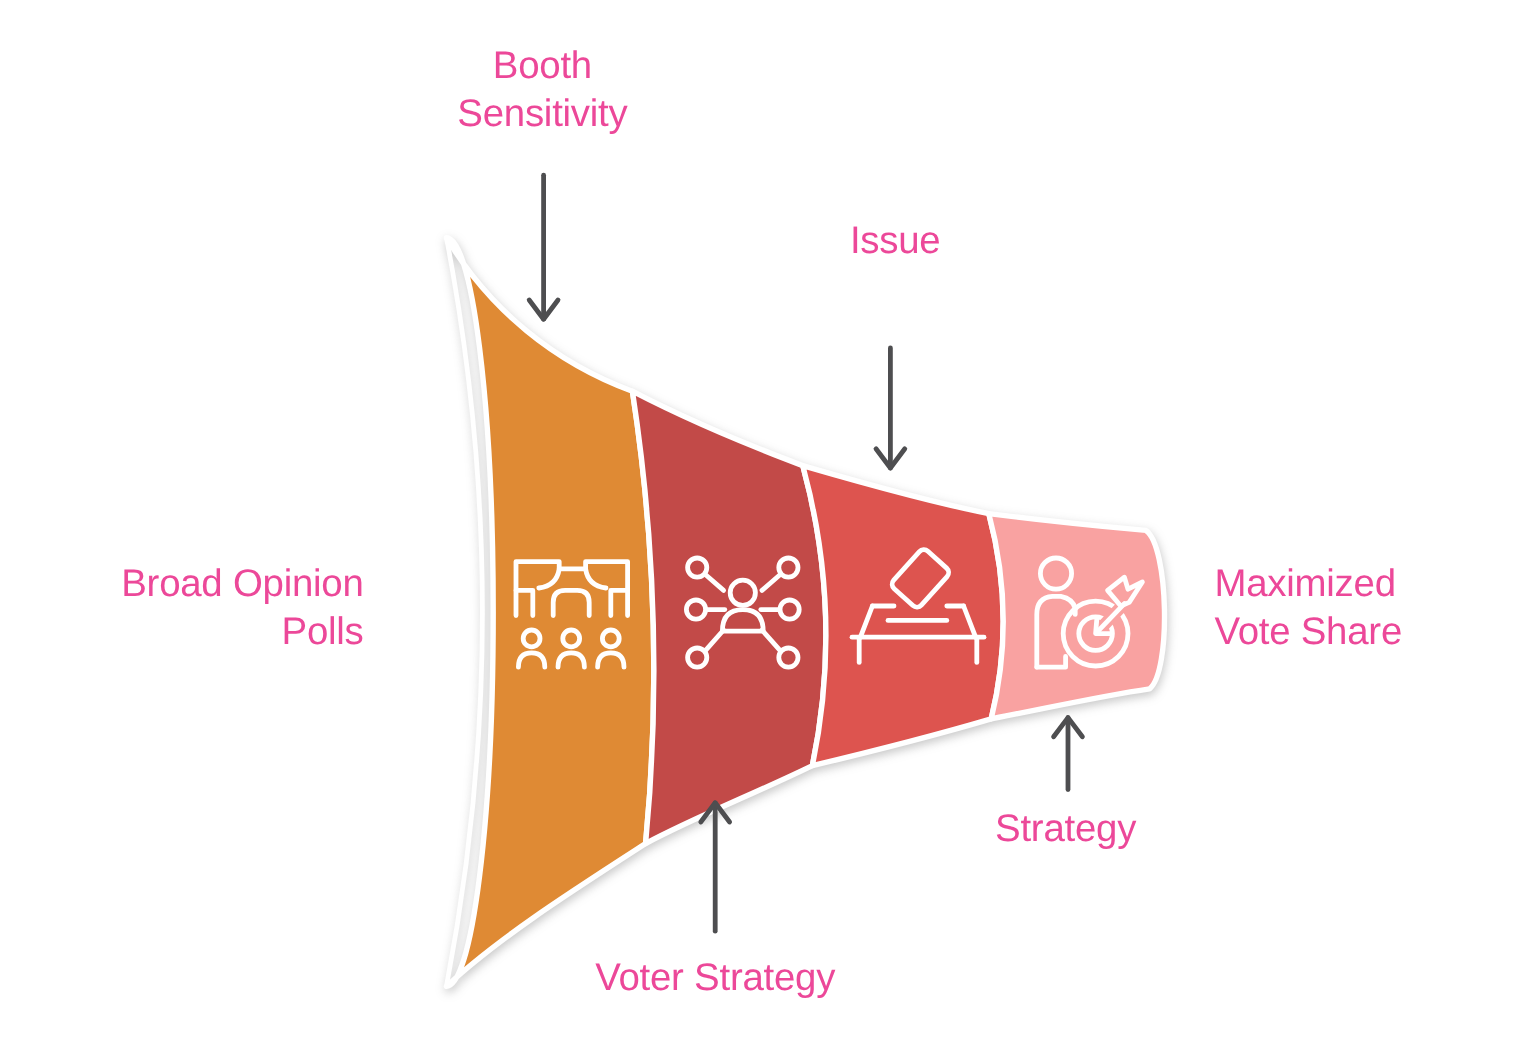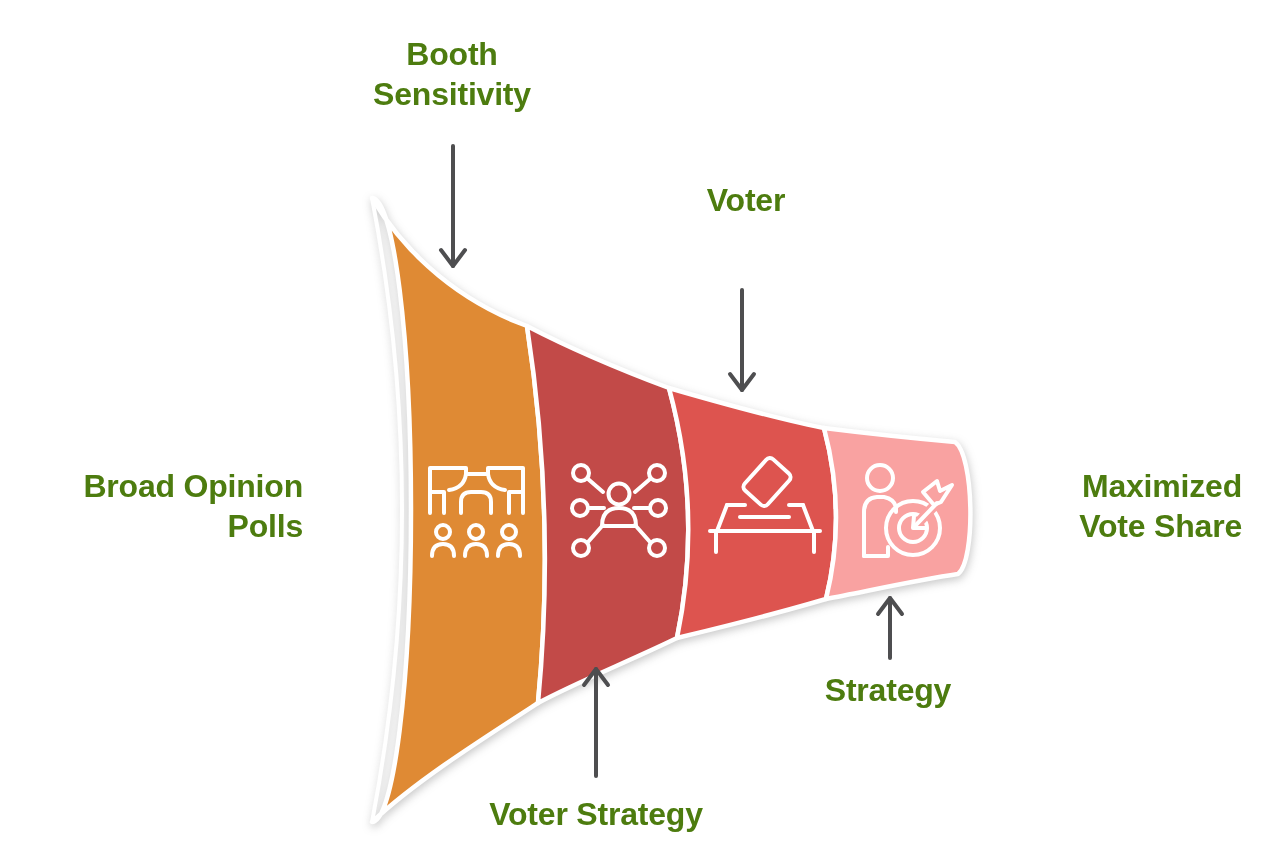--- a/index.html
+++ b/index.html
@@ -45,30 +45,30 @@
   .icon-underlay-pink { stroke: #f9a2a1; fill: none; stroke-linecap: round; }
   .arrow {
     fill: none;
     stroke: #4e4e50;
     stroke-width: 4;
     stroke-linecap: round;
     stroke-linejoin: round;
   }
   .label {
     position: absolute;
-    color: #4d7c0f;
+    color: #ec4899;
     font-size: 32px;
-    font-weight: 700;
+    font-weight: 400;
     line-height: 40px;
     letter-spacing: -0.2px;
   }
   .label span { display: block; }
   .label.center { text-align: center; }
   .label.right { text-align: right; }
-  .label.left { text-align: right; }
+  .label.left { text-align: left; }
 </style>
 </head>
 <body>
 
 <div class="canvas">
 
   <svg class="diagram" viewBox="0 0 1264 864">
 
     <g class="funnel-group">
 
@@ -172,21 +172,21 @@
       <path d="M 878,614 L 890,598 L 902,614"></path>
     </g>
   </svg>
 
   <div class="label center" style="left:322px; top:34px; width:260px;">
     <span>Booth</span>
     <span>Sensitivity</span>
   </div>
 
   <div class="label center" style="left:646px; top:180px; width:200px;">
-    <span>Voter</span>
+    <span>Issue</span>
   </div>
 
   <div class="label right" style="left:41px; top:466px; width:262px;">
     <span>Broad Opinion</span>
     <span>Polls</span>
   </div>
 
   <div class="label left" style="left:1012px; top:466px; width:230px;">
     <span>Maximized</span>
     <span>Vote Share</span>

